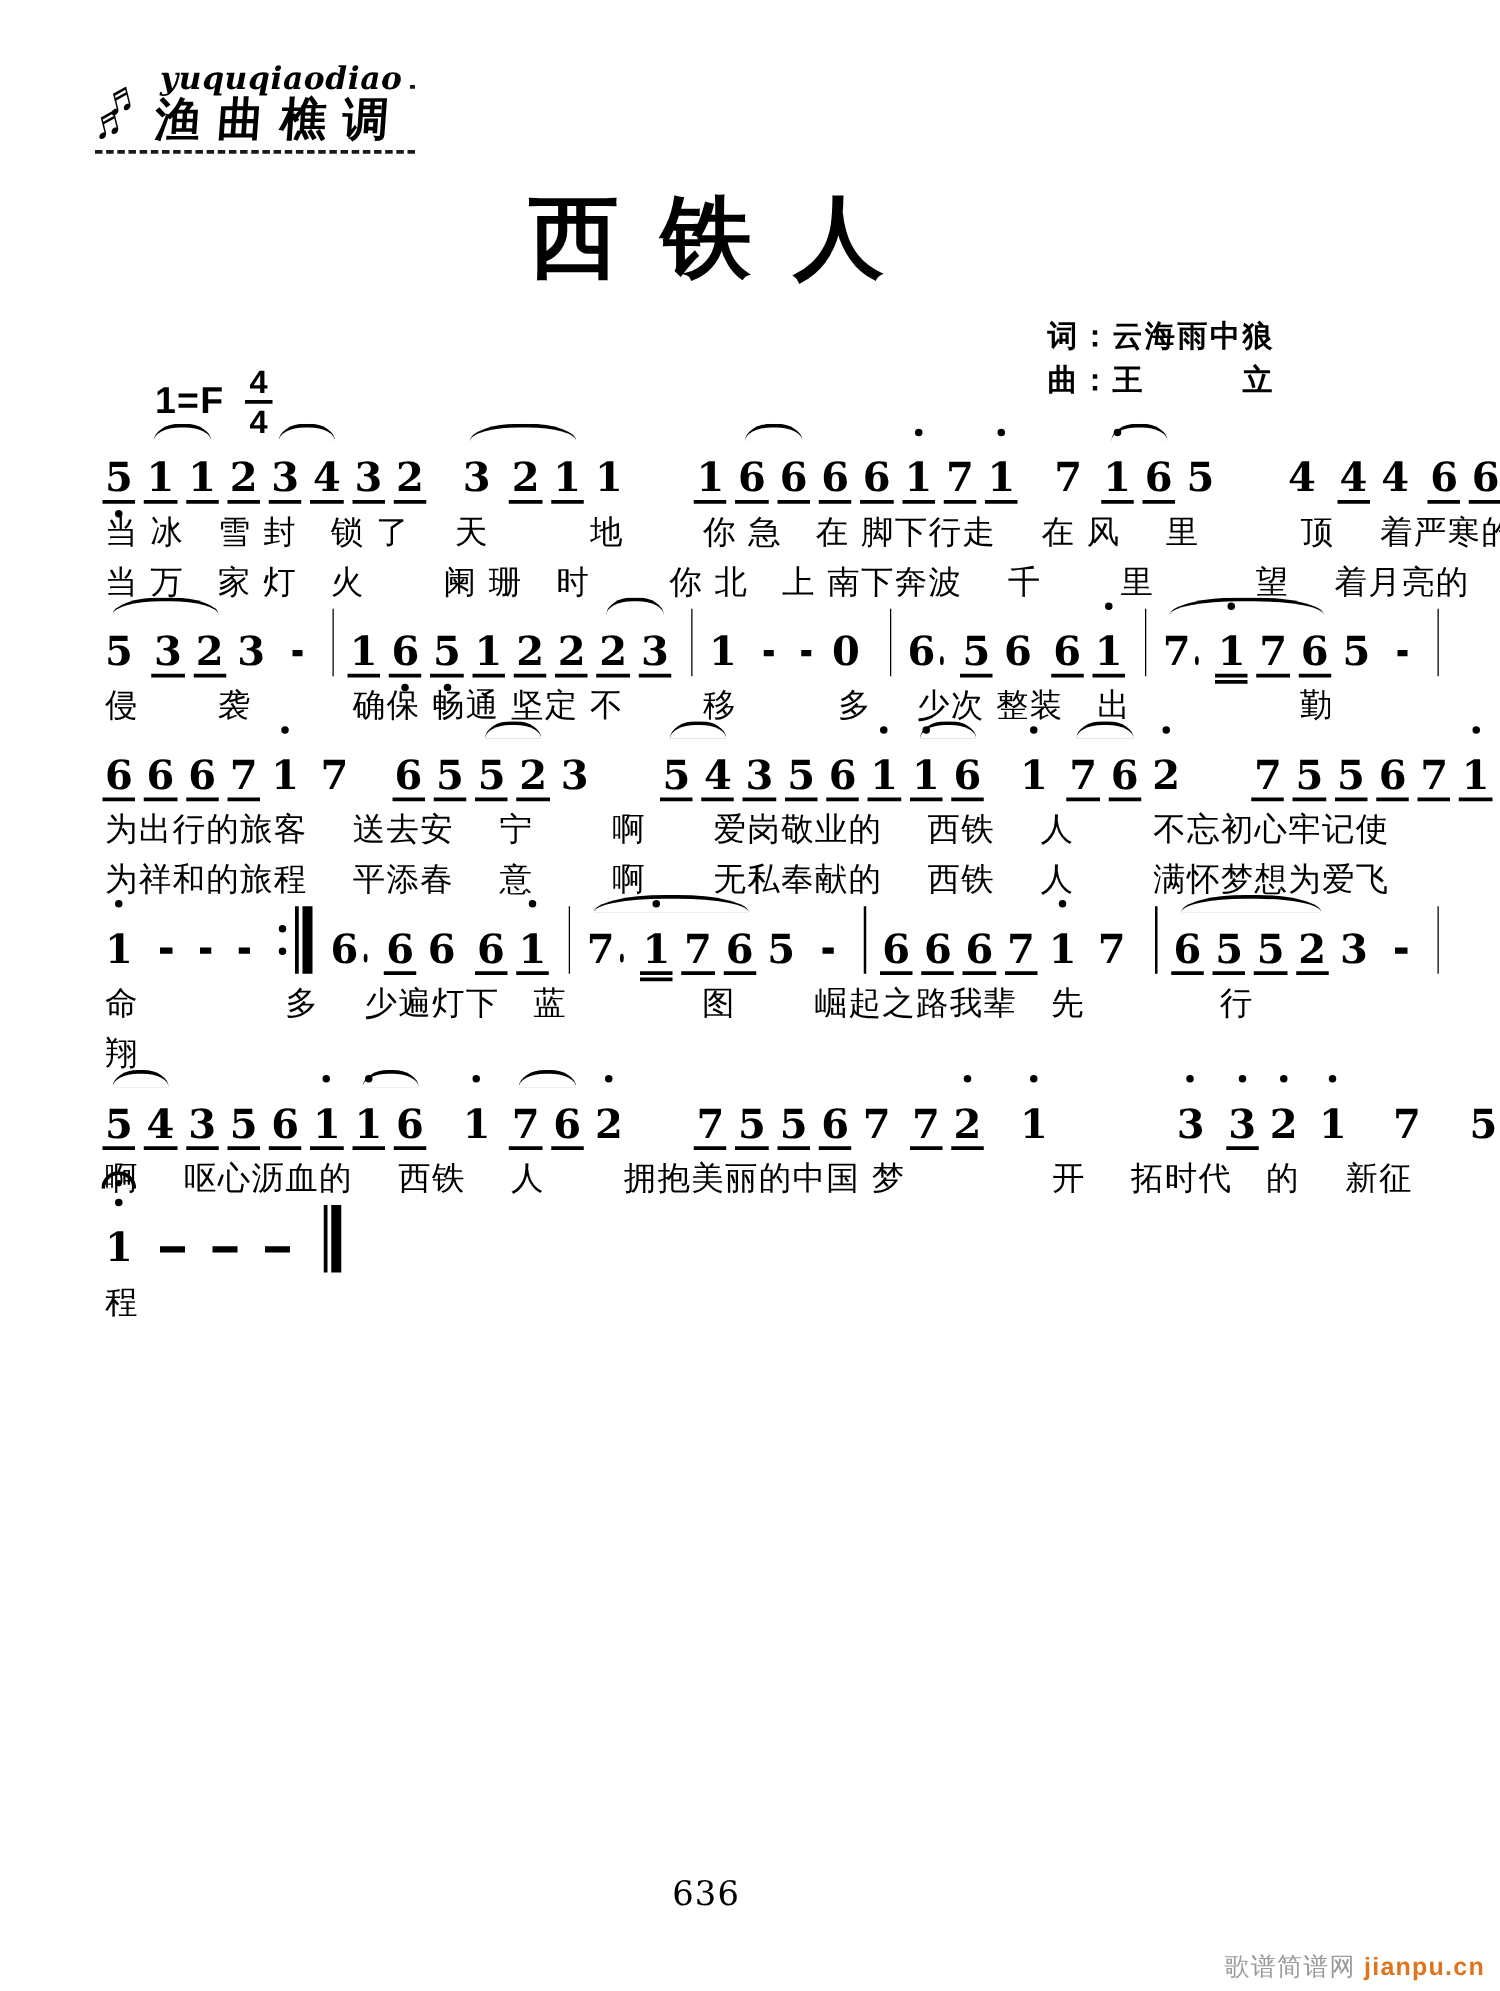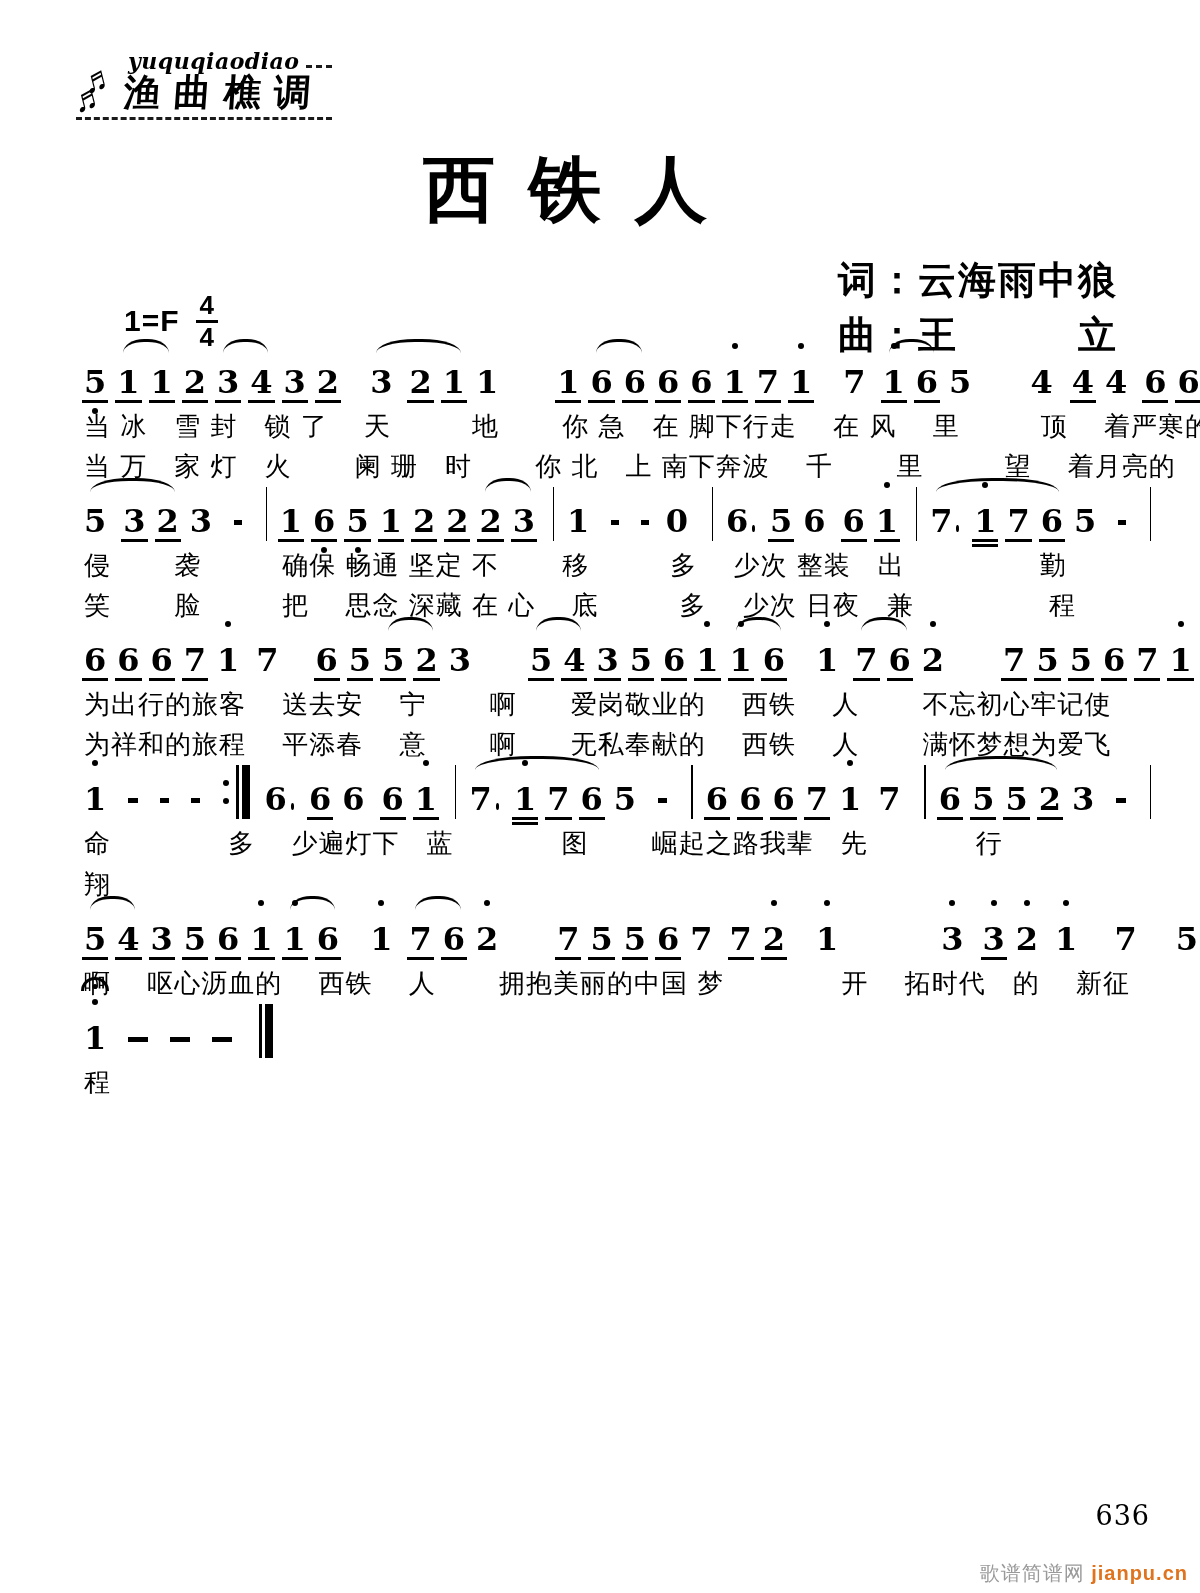--- a/index.html
+++ b/index.html
@@ -2,33 +2,33 @@
 <html><head>
 <meta charset="utf-8">
 <style>
   * { box-sizing: border-box; margin: 0; padding: 0; }
   html,body { background:#ffffff; }
   body { width:1200px; height:1593px; position:relative; font-family:"Liberation Sans",sans-serif; color:#000; overflow:hidden; }
 
   
   .logo { position:absolute; left:76px; top:50px; width:256px; }
   .logo-top { display:flex; align-items:flex-end; }
-  .pinyin { font-family:"DejaVu Serif",serif; font-style:italic; font-weight:bold; font-size:22px; line-height:1; padding-left:52px; letter-spacing:0.5px; }
+  .pinyin { font-family:"DejaVu Serif",serif; font-style:italic; font-weight:bold; font-size:25px; line-height:1; padding-left:52px; letter-spacing:0.5px; }
   .dashline { flex:1; border-bottom:3px dashed #1a1a1a; margin:0 0 4px 6px; }
   .logo-cn { font-family:"DejaVu Serif",serif; font-weight:bold; font-size:37px; line-height:1.1; letter-spacing:13px; margin-left:48px; transform:skewX(-4deg); }
   .logo-bottom { border-bottom:3px dashed #1a1a1a; margin-top:4px; width:100%; }
   .notes-icon { position:absolute; left:-4px; top:16px; width:52px; height:58px; transform:rotate(-14deg); }
   .notes-icon span { font-size:34px; line-height:1; position:absolute; }
   .ni-a { left:0; top:12px; }
   .ni-b { left:14px; top:-4px; }
 
   
   .title-wrap { position:absolute; left:0; top:142px; width:1130px; text-align:center; }
   .title { font-family:"DejaVu Serif",serif; font-weight:bold; font-size:72px; letter-spacing:34px; text-indent:34px; }
-  .credits { position:absolute; left:838px; top:252px; font-family:"DejaVu Serif",serif; font-weight:bold; font-size:38px; line-height:1.45; letter-spacing:2px; }
+  .credits { position:absolute; left:838px; top:252px; font-family:"DejaVu Serif",serif; font-weight:bold; font-size:24px; line-height:1.45; letter-spacing:2px; }
   .keysig { position:absolute; left:88px; top:292px; display:flex; align-items:center; }
   .keyname { font-weight:bold; font-size:30px; letter-spacing:1px;margin-left:36px; }
   .ts { display:flex; flex-direction:column; align-items:center; margin-left:16px; }
   .ts .tt { font-weight:bold; font-size:26px; line-height:1.02; border-bottom:3px solid #000; padding:0 4px 1px; }
   .ts .tb { font-weight:bold; font-size:26px; line-height:1.02; padding-top:1px; }
 
   
   .score { position:absolute; left:84px; top:352px; width:1080px; }
   .system { margin-bottom:11px; }
   .noterow { position:relative; display:flex; align-items:flex-end; height:46px; white-space:nowrap; }
@@ -47,21 +47,21 @@
   .rdots { display:flex; flex-direction:column; justify-content:center; margin:0 5px 0 6px; }
   .rdots i { width:6px; height:6px; border-radius:50%; background:#000; margin:6px 0; }
   .slur { position:absolute; height:14px; border-top:3px solid #000; border-radius:55% 55% 0 0 / 120% 120% 0 0; top:-13px; }
   .ferm { position:absolute; top:-31px; left:50%; transform:translateX(-50%); width:28px; height:14px; border:3px solid #000; border-bottom:none; border-radius:28px 28px 0 0; }
   .ferm::after { content:""; position:absolute; left:50%; top:4px; transform:translateX(-50%); width:5px; height:5px; border-radius:50%; background:#000; }
   .lyr { font-family:"DejaVu Serif",serif; font-size:26px; line-height:1.08; white-space:pre; letter-spacing:1px; }
   .noterow + .lyr { margin-top:14px; }
   .lyr + .lyr { margin-top:12px; }
 
   
-  .pageno { position:absolute; left:0; top:1500px; width:1130px; text-align:right; font-family:"DejaVu Serif",serif; font-size:27px; letter-spacing:1px;margin-left:20px; }
+  .pageno { position:absolute; left:0; top:1500px; width:1130px; text-align:center; font-family:"DejaVu Serif",serif; font-size:27px; letter-spacing:1px; }
   .watermark { position:absolute; right:12px; top:1560px; font-size:20px; letter-spacing:1px; }
   .wm-site { color:#9a9a9a; }
   .wm-domain { font-weight:bold; }
 </style>
 </head>
 <body>
 
 <div class="logo">
   <div class="notes-icon">
     <span class="ni-a">♬</span>
@@ -290,21 +290,20 @@
         <div class="tok qt">
           <span class="num">5</span>
         </div>
         <div class="dash"></div>
         <div class="bar"></div>
         <div class="slur" style="left: 5.5px; width: 85.1px;"></div>
         <div class="slur" style="left: 400.5px; width: 46.1px;"></div>
         <div class="slur" style="left: 851.5px; width: 123.1px;"></div>
       </div>
       <div class="lyr">侵　　 袭　　　确保 畅通 坚定 不　　 移　　　多　 少次 整装　出　　　　　勤</div>
-      <div class="lyr">笑　　 脸　　　把　 思念 深藏 在 心　 底　　　多　 少次 日夜　兼　　　　　程</div>
     </div>
     <div class="system">
       <div class="noterow">
         <div class="tok u1">
           <span class="num">6</span>
         </div>
         <div class="tok u1">
           <span class="num">6</span>
         </div>
         <div class="tok u1">

